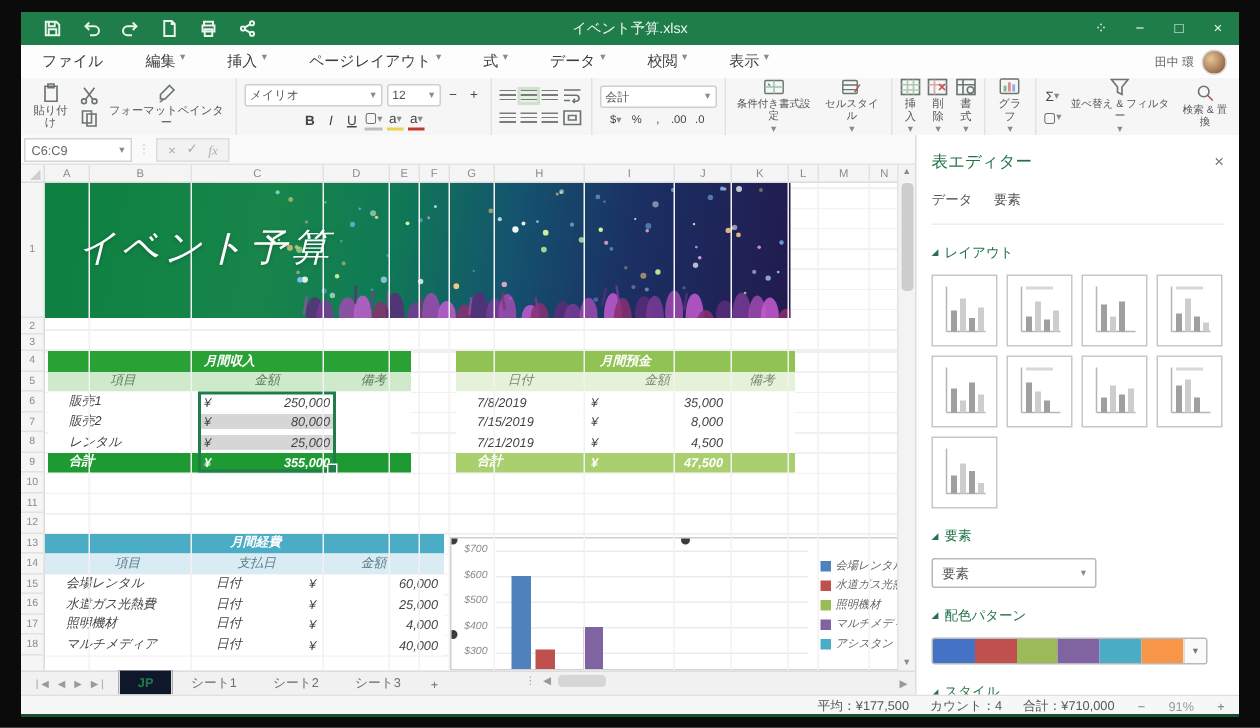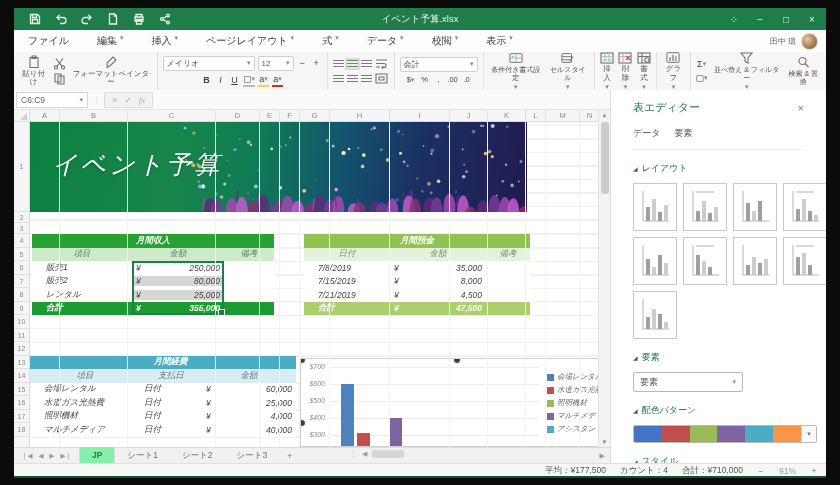--- a/index.html
+++ b/index.html
@@ -88,32 +88,32 @@
   .handle{position:absolute;width:6px;height:6px;border-radius:50%;background:#3c3c3c;border:1px solid #fff;z-index:5;}
   
   .vscroll{position:absolute;left:584px;top:102px;width:12px;height:337px;background:#f3f3f3;border-left:1px solid #e3e3e3;box-sizing:border-box;}
   .vscroll .arr{position:absolute;left:0;width:100%;text-align:center;font-size:6px;color:#8a8a8a;cursor:pointer;}
   .vthumb{position:absolute;left:2px;top:12px;width:8px;height:72px;background:#cdcdcd;border-radius:3px;cursor:pointer;}
   
   .tabbar{position:absolute;left:0;top:439px;width:596px;height:16px;background:#f1f1f1;border-top:1px solid #dcdcdc;display:flex;align-items:center;font-size:8.5px;color:#6f6f6f;box-sizing:border-box;}
   .tab-nav{display:flex;gap:6px;padding:0 8px;font-size:6.5px;color:#9a9a9a;}
   .tab-nav span{cursor:pointer;}
   .stab{padding:0 12px;height:16px;line-height:16px;cursor:pointer;}
-  .stab.active{background:#86efac;color:#1f7d4a;font-weight:bold;border:1px solid #dcdcdc;border-top:none;}
+  .stab.active{background:#0f172a;color:#1f7d4a;font-weight:bold;border:1px solid #dcdcdc;border-top:none;}
   .tab-add{padding:0 8px;cursor:pointer;}
   .hscroll{position:absolute;left:336px;top:2px;display:flex;align-items:center;gap:5px;color:#9a9a9a;font-size:7px;}
   .hthumb{width:32px;height:8px;background:#d6d6d6;border-radius:3px;cursor:pointer;}
   .hs-right{position:absolute;right:5px;top:4px;font-size:7px;color:#9a9a9a;cursor:pointer;}
   
   .statusbar{position:absolute;left:0;top:455px;width:812px;height:15px;background:#f7f7f7;border-top:1px solid #e0e0e0;display:flex;align-items:center;justify-content:flex-end;gap:14px;font-size:8.5px;color:#555;padding-right:8px;box-sizing:border-box;}
   .statusbar .zoomlv{color:#9a9a9a;}
   .statusbar .zbtn{cursor:pointer;color:#777;width:8px;text-align:center;}
   .win-bottom{position:absolute;left:0;bottom:0;width:812px;height:2px;background:#14532d;}
   
-  .panel{position:absolute;left:596px;top:82px;width:216px;height:373px;background:#fff;border-left:1px solid #ddd;box-sizing:border-box;padding:10px 22px;overflow:hidden;}
+  .panel{position:absolute;left:596px;top:82px;width:216px;height:373px;background:#fff;border-left:1px solid #ddd;box-sizing:border-box;padding:10px 10px;overflow:hidden;}
   .panel-title-row{display:flex;justify-content:space-between;align-items:center;}
   .panel-title{color:#217346;font-size:11px;}
   .panel-close{color:#777;font-size:11px;cursor:pointer;}
   .panel-tabs{display:flex;gap:14px;margin-top:12px;border-bottom:1px solid #ececec;padding-bottom:5px;font-size:9px;color:#555;}
   .ptab{cursor:pointer;padding-bottom:4px;white-space:nowrap;}
   .ptab.active{color:#217346;border-bottom:2px solid #217346;margin-bottom:-6px;}
   .sec{margin-top:12px;font-size:9px;color:#217346;display:flex;align-items:center;gap:4px;}
   .sec .tri{font-size:6px;color:#2b6e4f;}
   .thumbs{display:flex;flex-wrap:wrap;gap:6px;margin-top:8px;width:200px;}
   .thumb{width:42px;height:46px;background:#fff;border:1px solid #c8c8c8;display:flex;align-items:center;justify-content:center;cursor:pointer;}

